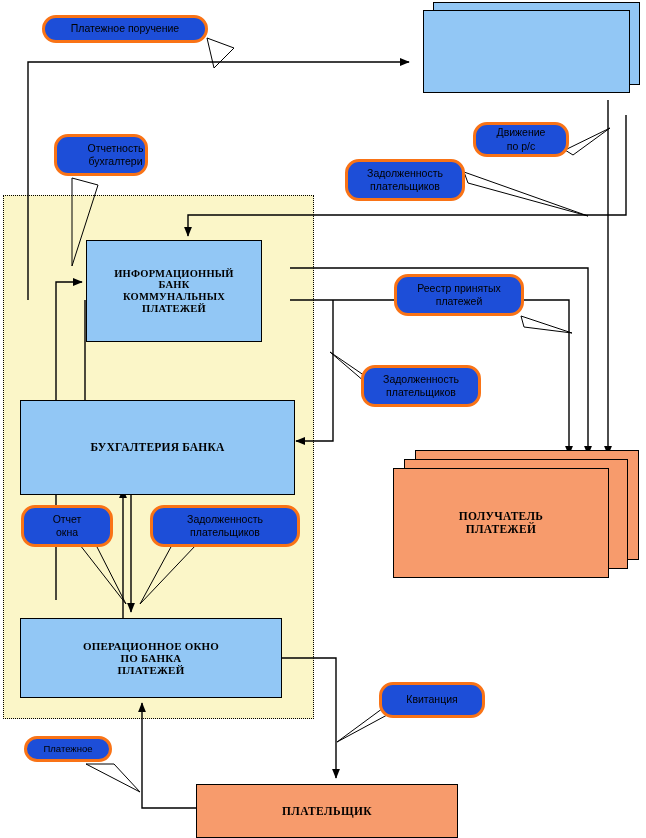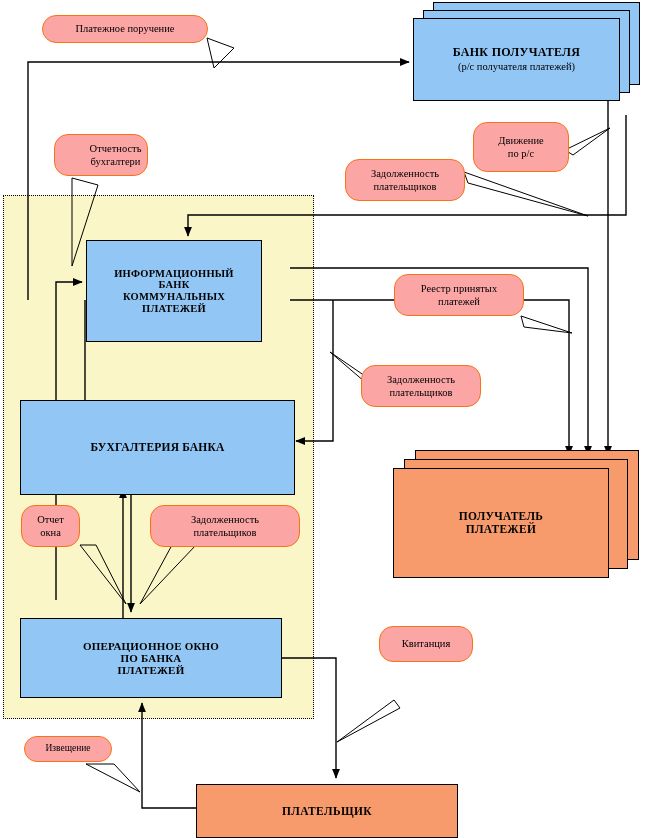--- a/index.html
+++ b/index.html
@@ -7,23 +7,23 @@
   #stage{position:relative;width:646px;height:838px;overflow:hidden;background:#fff;}
   #svg-layer{position:absolute;left:0;top:0;width:646px;height:838px;}
   .node{position:absolute;box-sizing:border-box;display:flex;align-items:center;justify-content:center;text-align:center;border:1px solid #000;}
   .node .lbl{line-height:1.12;}
   .blue{background:#92C7F5;}
   .orange{background:#F79B6C;}
   .stack-l{position:absolute;box-sizing:border-box;border:1px solid #000;}
   .stack-blue{background:#92C7F5;}
   .stack-orange{background:#F79B6C;}
   .bold{font-weight:bold;}
-  .callout{position:absolute;box-sizing:border-box;background:#fca5a5;border:1px solid #f97316;border-radius:14px;
+  .callout{position:absolute;box-sizing:border-box;background:#1d4ed8;border:3px solid #f97316;border-radius:14px;
            display:flex;align-items:center;justify-content:center;text-align:center;
-           font-family:Liberation Serif, serif;font-size:10.5px;line-height:1.25;color:#000;z-index:5;}
+           font-family:Liberation Sans, sans-serif;font-size:10.5px;line-height:1.25;color:#000;z-index:5;}
   .zone{position:absolute;background:#FBF6C8;border:1px dotted #000;box-sizing:border-box;}
   .t-small{font-size:9.5px;}
 </style>
 </head>
 <body>
 
 <div id="stage">
 
   <div class="zone" style="left:3px;top:195px;width:311px;height:524px;"></div>
 
@@ -69,26 +69,20 @@
       <path d="M368,378 L330,352 L372,388 Z"></path>
       <path d="M80,545 L126,604 L96,545 Z"></path>
       <path d="M172,545 L140,604 L196,545 Z"></path>
       <path d="M394,700 L337,742 L400,708 Z"></path>
       <path d="M86,764 L140,792 L114,764 Z"></path>
     </g>
   </svg>
 
   <div class="stack-l stack-blue" style="left:433px;top:2px;width:207px;height:83px;"></div>
   <div class="stack-l stack-blue" style="left:423px;top:10px;width:207px;height:83px;"></div>
-  <div class="node blue" style="left:413px;top:18px;width:207px;height:83px;z-index:3;">
-    <div class="lbl">
-      <div class="bold" style="font-size:12px;letter-spacing:.3px;">БАНК ПОЛУЧАТЕЛЯ</div>
-      <div style="font-size:10.5px;margin-top:2px;">(р/с получателя платежей)</div>
-    </div>
-  </div>
 
   <div class="node blue" style="left:86px;top:240px;width:176px;height:102px;z-index:3;">
     <div class="lbl bold" style="font-size:10.5px;letter-spacing:.2px;">
       <div>ИНФОРМАЦИОННЫЙ</div>
       <div>БАНК</div>
       <div>КОММУНАЛЬНЫХ</div>
       <div>ПЛАТЕЖЕЙ</div>
     </div>
   </div>
 
@@ -121,21 +115,21 @@
     <span>Платежное поручение</span>
   </div>
 
   <div class="callout" style="left:54px;top:134px;width:94px;height:42px;padding-left:29px;">
     <div>
       <div>Отчетность</div>
       <div>бухгалтери</div>
     </div>
   </div>
 
-  <div class="callout" style="left:473px;top:122px;width:96px;height:50px;">
+  <div class="callout" style="left:473px;top:122px;width:96px;height:35px;">
     <div>
       <div>Движение</div>
       <div>по р/с</div>
     </div>
   </div>
 
   <div class="callout" style="left:345px;top:159px;width:120px;height:42px;">
     <div>
       <div>Задолженность</div>
       <div>плательщиков</div>
@@ -149,35 +143,35 @@
     </div>
   </div>
 
   <div class="callout" style="left:361px;top:365px;width:120px;height:42px;">
     <div>
       <div>Задолженность</div>
       <div>плательщиков</div>
     </div>
   </div>
 
-  <div class="callout" style="left:21px;top:505px;width:59px;height:42px;">
+  <div class="callout" style="left:21px;top:505px;width:92px;height:42px;">
     <div>
       <div>Отчет</div>
       <div>окна</div>
     </div>
   </div>
 
   <div class="callout" style="left:150px;top:505px;width:150px;height:42px;">
     <div>
       <div>Задолженность</div>
       <div>плательщиков</div>
     </div>
   </div>
 
-  <div class="callout" style="left:379px;top:626px;width:94px;height:36px;">
+  <div class="callout" style="left:379px;top:682px;width:106px;height:36px;">
     <span>Квитанция</span>
   </div>
 
   <div class="callout t-small" style="left:24px;top:736px;width:88px;height:26px;">
-    <span>Извещение</span>
+    <span>Платежное</span>
   </div>
 
 </div>
 
 </body></html>

